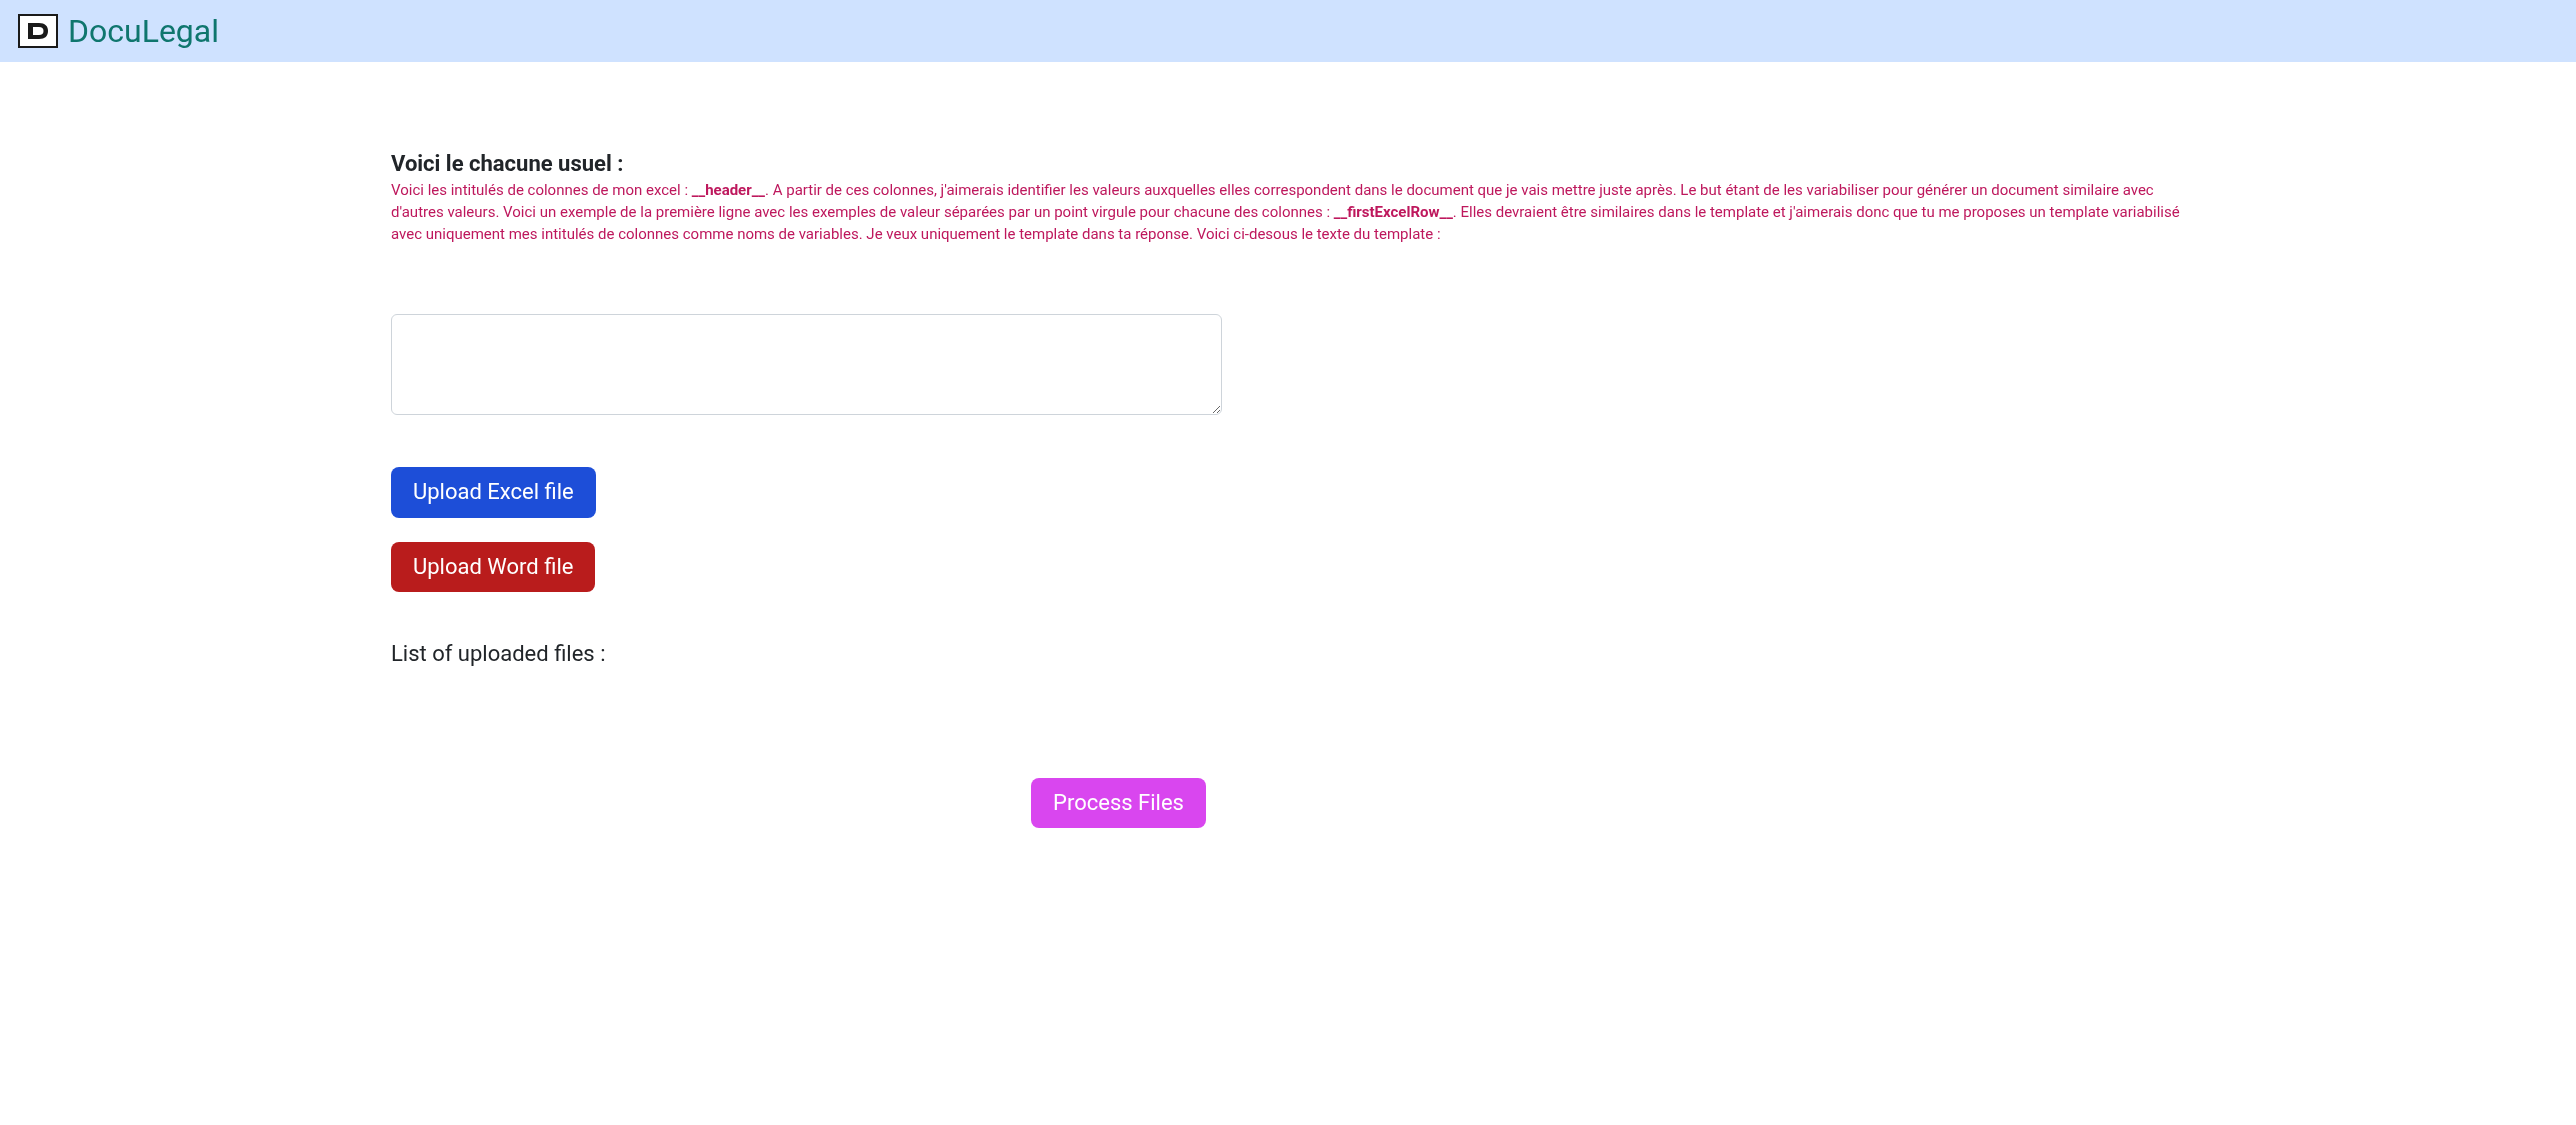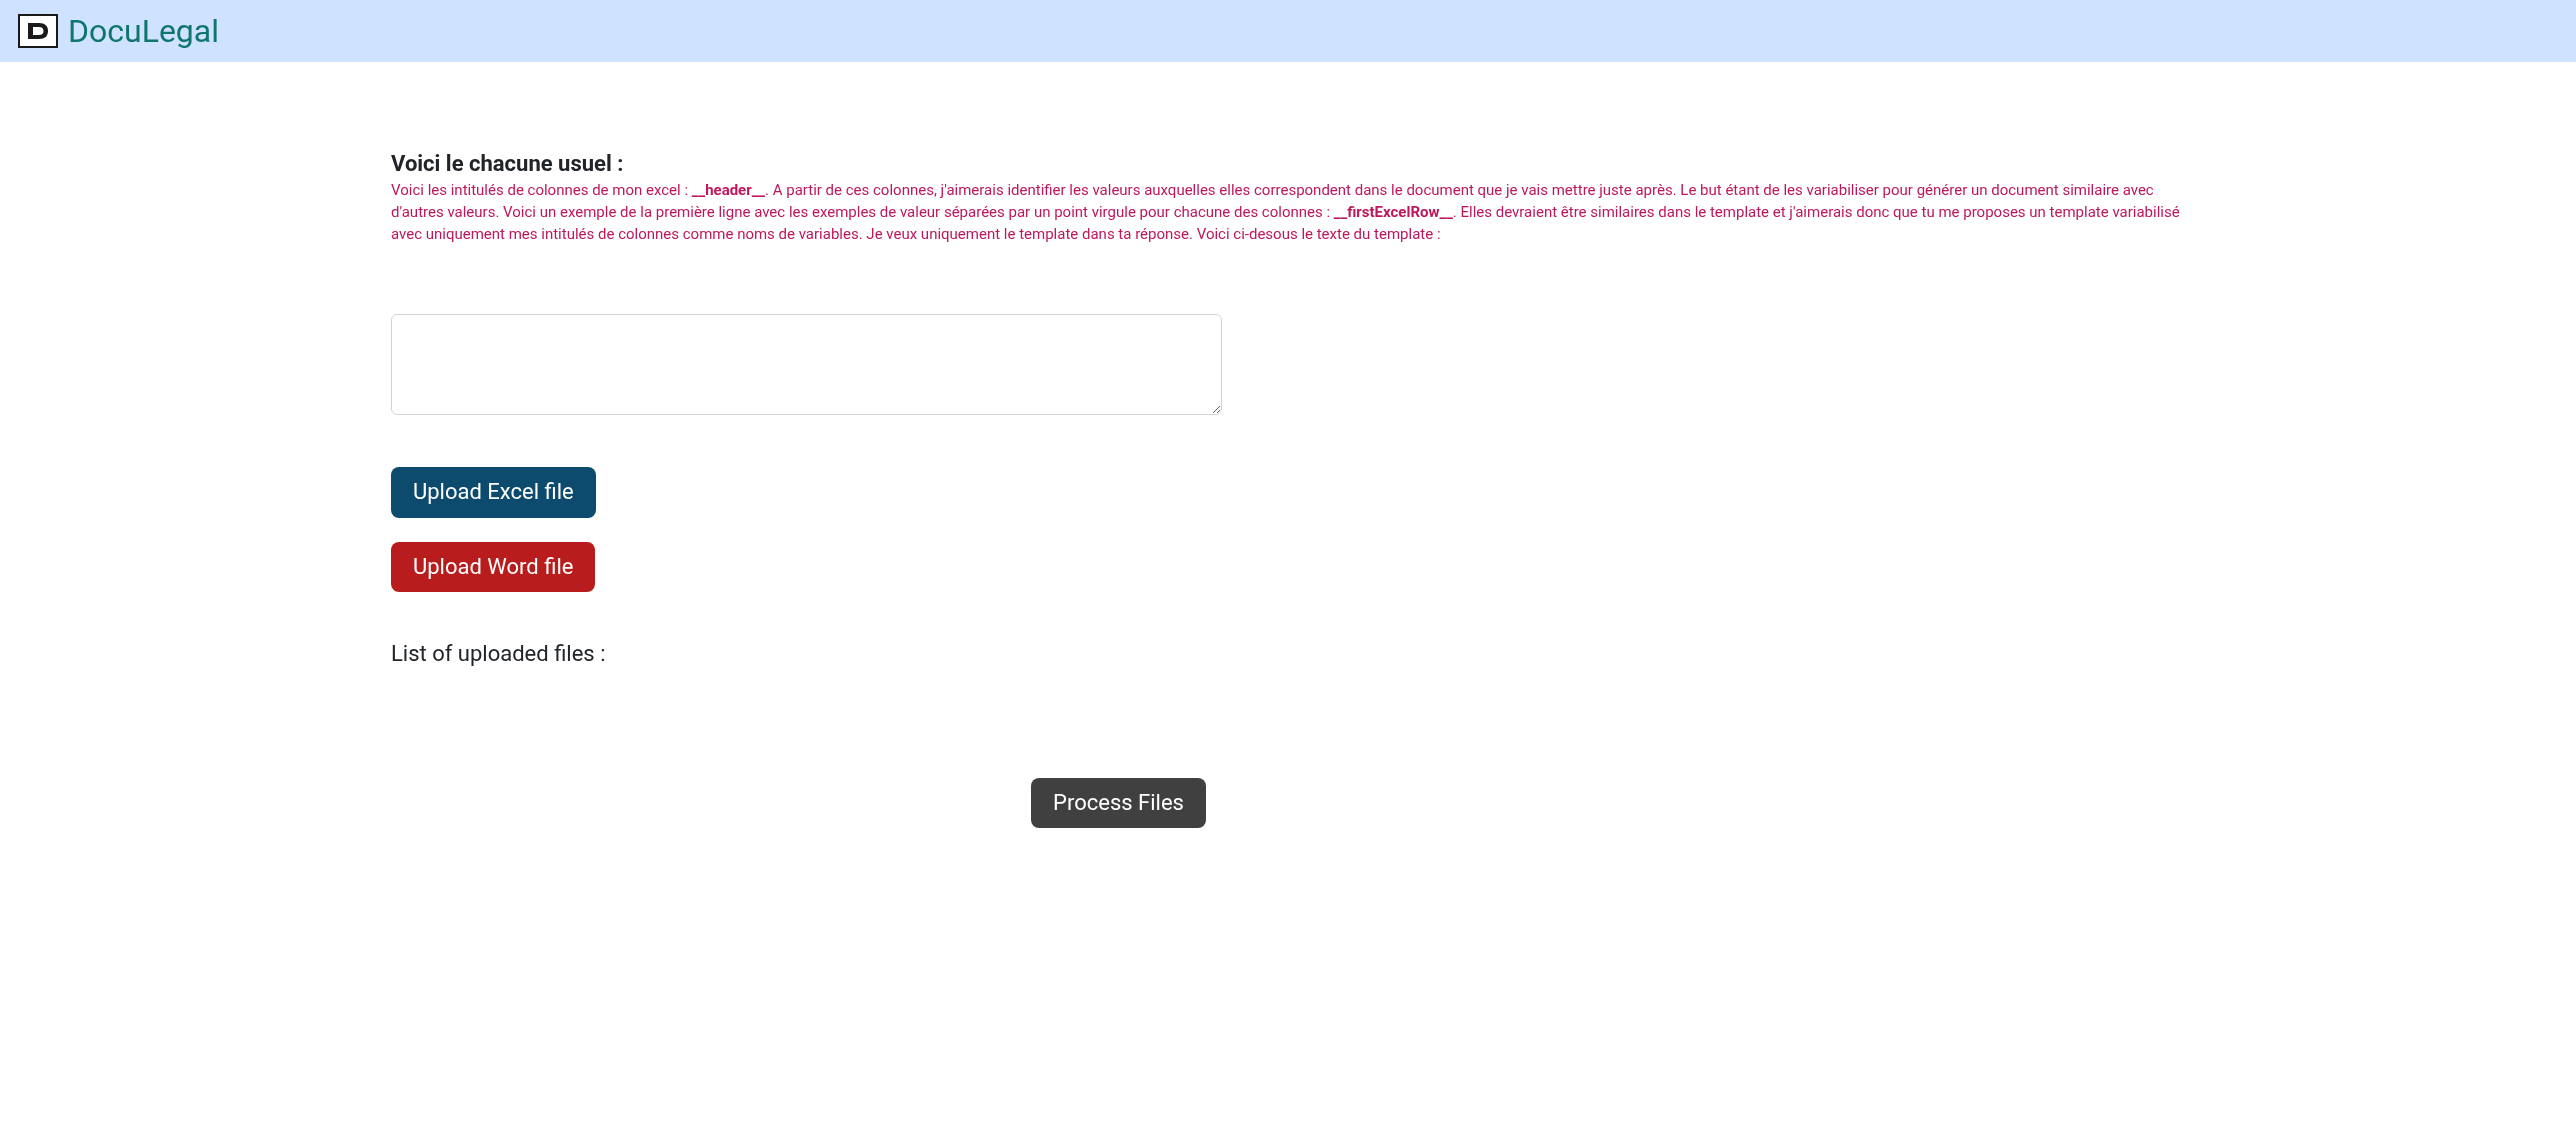--- a/index.html
+++ b/index.html
@@ -81,29 +81,29 @@
       border-radius: 8px;
       padding: 12px 22px;
       font-size: 22px;
       font-weight: 400;
       color: #ffffff;
       cursor: pointer;
       font-family: inherit;
       line-height: 1.2;
     }
     .btn-success {
-      background: #0c4a6e;
+      background: #1d4ed8;
       margin-bottom: 24px;
     }
     .btn-primary {
       background: #b91c1c;
       margin-bottom: 49px;
     }
     .btn-info-dark {
-      background: #404040;
+      background: #d946ef;
     }
     .uploaded-label {
       font-size: 22px;
       color: #212529;
       margin-bottom: 112px;
     }
     .process-row {
       display: flex;
       justify-content: center;
       width: 100%;

